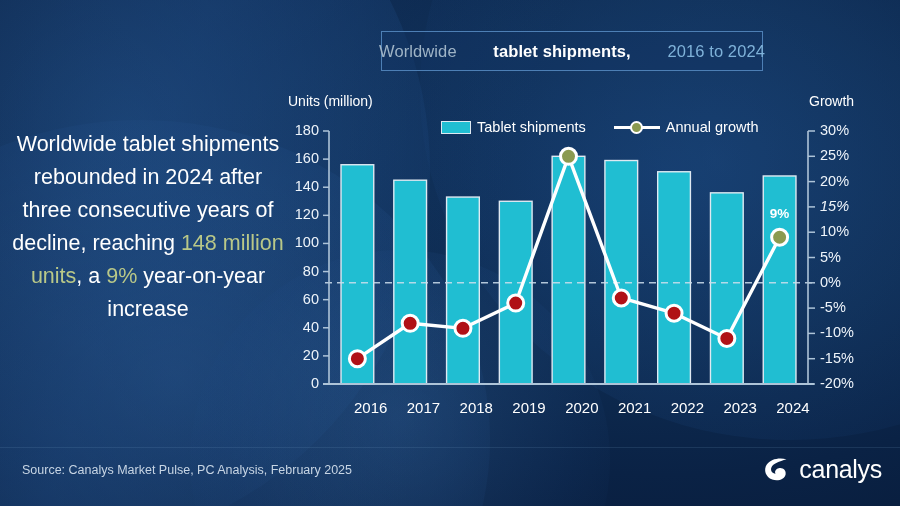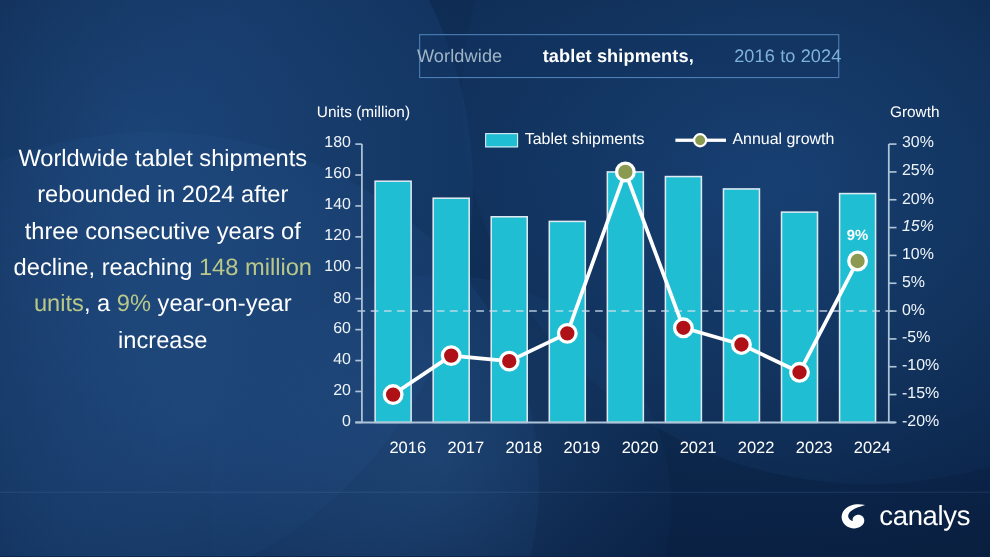--- a/index.html
+++ b/index.html
@@ -246,20 +246,21 @@
       <div class="xtick" style="left: 485.722px; width: 60px;">2019</div>
       <div class="xtick" style="left: 538.5px; width: 60px;">2020</div>
       <div class="xtick" style="left: 591.278px; width: 60px;">2021</div>
       <div class="xtick" style="left: 644.056px; width: 60px;">2022</div>
       <div class="xtick" style="left: 696.833px; width: 60px;">2023</div>
       <div class="xtick" style="left: 749.611px; width: 60px;">2024</div>
       <div class="datalabel" style="left: 749.611px; width: 60px; top: 206.26px;">9%</div>
     </div>
 
   <div id="footline"></div>
+  <div id="source">Source: Canalys Market Pulse, PC Analysis, February 2025</div>
   <div id="logo">
     <svg width="30" height="28" viewBox="0 0 30 28">
       <path d="M24.5 3.2 C17 1.2 8.5 3 4.8 8.6 C1.2 14 3.6 21.2 10.2 23.6 C16 25.7 22.6 23.3 23.6 18.4 C24.4 14.3 20.8 11.3 16.8 12.2 C13.8 12.9 12.2 15.6 13.6 17.7 C10.2 17.4 8.2 14.4 9.4 11.4 C11 7.4 17.2 5.4 24.5 3.2 Z" fill="#ffffff"></path>
     </svg>
     <span class="wordmark">canalys</span>
   </div>
 
 </div>
 
 </body></html>

